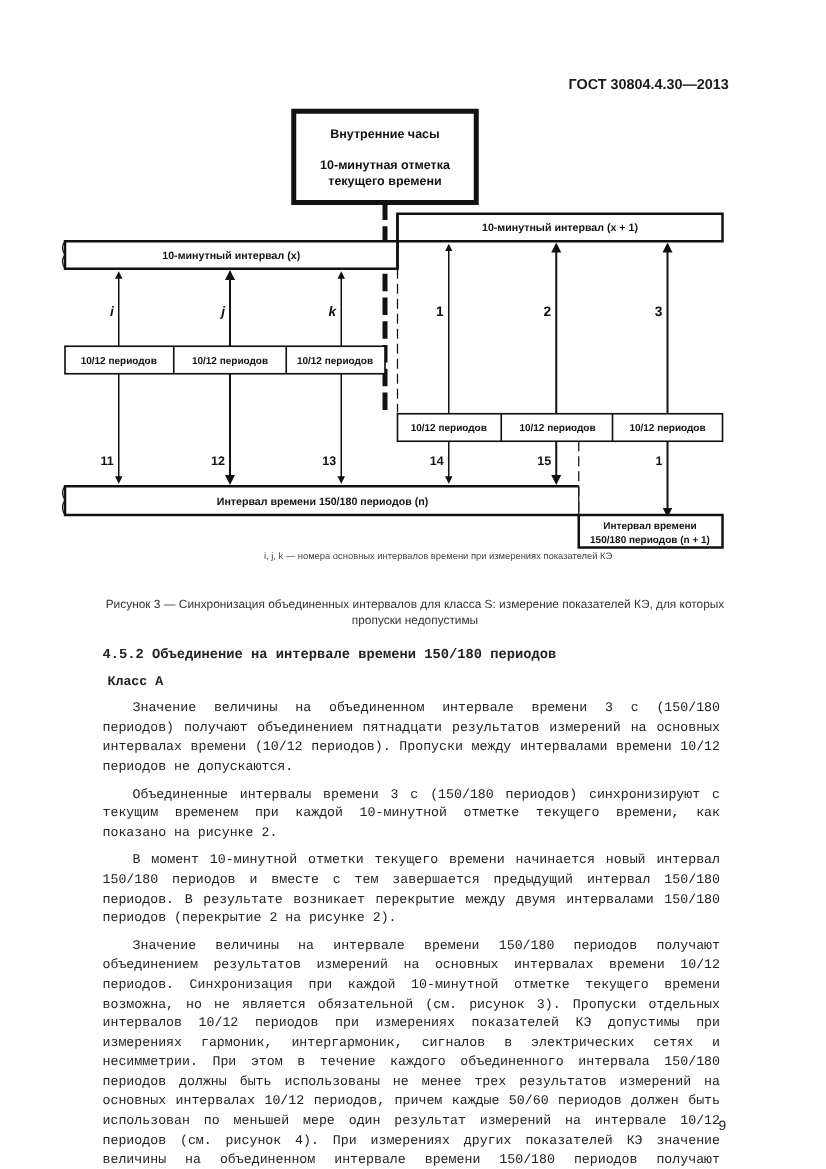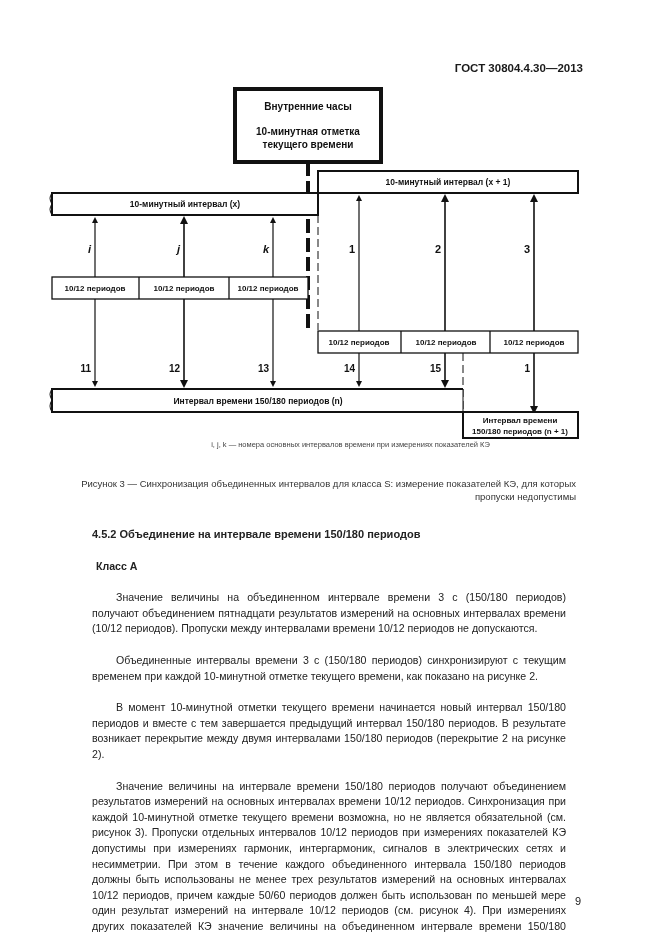--- a/index.html
+++ b/index.html
@@ -3,25 +3,25 @@
 <meta charset="utf-8">
 <style>
   html, body { margin: 0; padding: 0; background: #ffffff; }
   body { width: 661px; height: 935px; position: relative; overflow: hidden;
          font-family: "Liberation Sans", sans-serif; color: #1a1a1a; }
   .header { position: absolute; top: 62px; right: 78px; font-size: 11.5px; font-weight: bold; }
   .diagram { position: absolute; left: 0; top: 0; }
   .dtext { font-family: "Liberation Sans", sans-serif; font-weight: bold; fill: #111; }
   .legend { position: absolute; left: 0; width: 661px; top: 440px; text-align: center;
             font-size: 7.5px; color: #444; padding-left: 20px; }
-  .caption { position: absolute; left: 64px; width: 512px; top: 477px; text-align: right;
+  .caption { position: absolute; left: 76px; width: 512px; top: 477px; text-align: center;
              font-size: 9.5px; line-height: 13px; color: #333; }
   .body-text { position: absolute; left: 76px; width: 506px; top: 511px; font-size: 10.6px;
                line-height: 15.6px; color: #222; }
-  .body-text p { margin: 16px; text-align: justify; text-indent: 24px; }
+  .body-text p { margin: 6px; text-align: justify; text-indent: 24px; font-family: Liberation Mono, monospace; }
   .body-text .h { text-indent: 0; padding-left: 0; font-weight: bold; font-size: 11px; }
   .body-text .h2 { text-indent: 0; padding-left: 4px; font-weight: bold; }
   .pagenum { position: absolute; right: 80px; top: 895px; font-size: 11px; }
 </style>
 </head>
 <body>
 
 <div class="header">ГОСТ 30804.4.30—2013</div>
 
 <svg class="diagram" width="661" height="460" viewBox="0 0 661 460" xmlns="http://www.w3.org/2000/svg">

